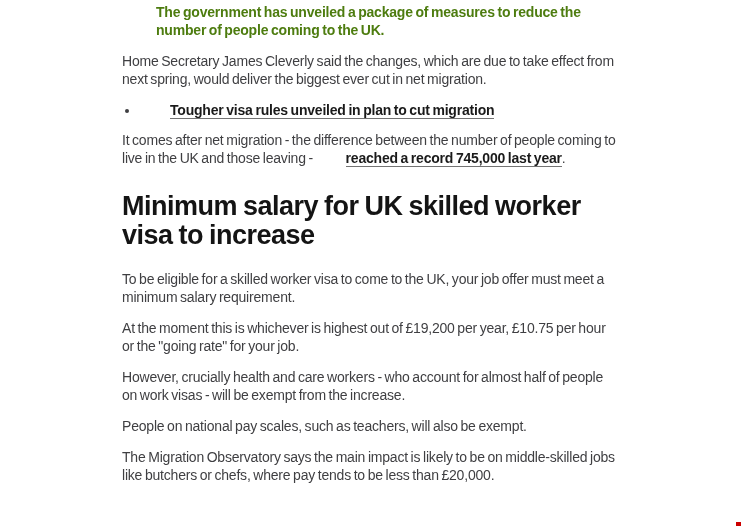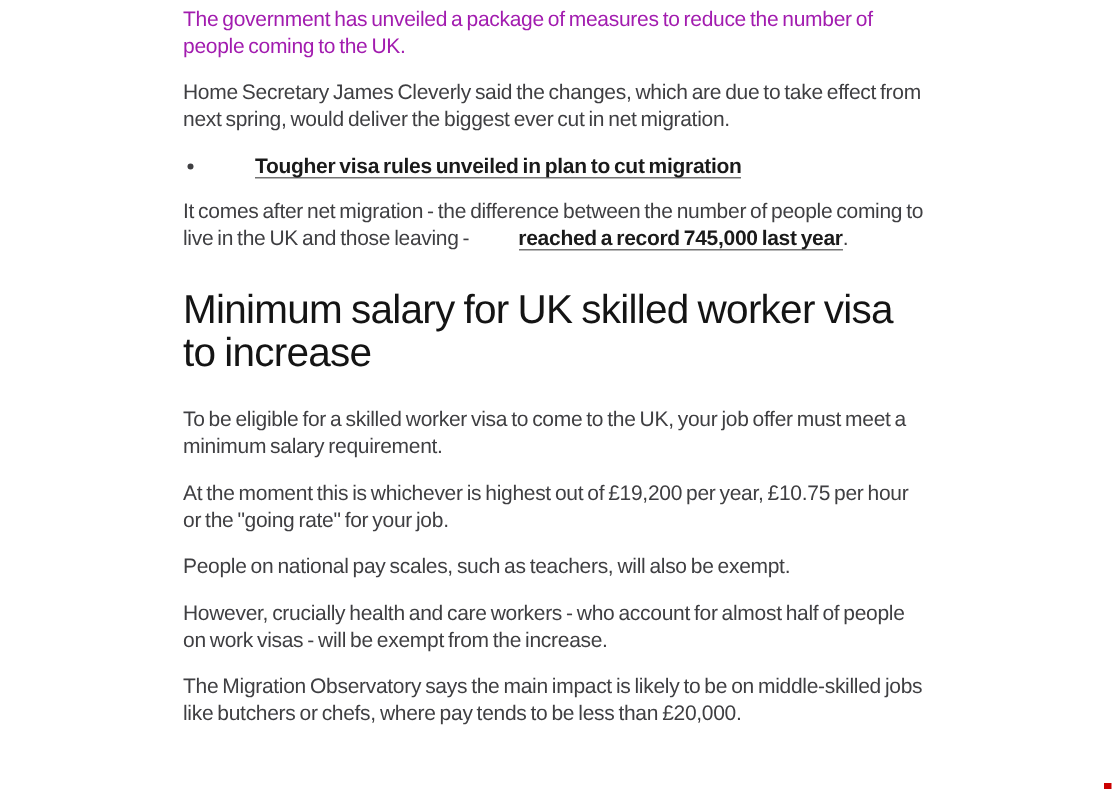--- a/index.html
+++ b/index.html
@@ -17,22 +17,23 @@
   }
   .article p {
     margin: 0 0 13px 0;
     font-size: 14px;
     line-height: 18px;
     color: #3f3f42;
     letter-spacing: -0.2px;
     word-spacing: -1px;
   }
   .article p.intro {
-    font-weight: normal;
-    color: #a21caf;
+    font-weight: bold;
+    color: #4d7c0f;
+    margin-left: 34px;
   }
   .related-links {
     list-style: disc;
     margin: 0 0 12px 0;
     padding: 0 0 0 18px;
   }
   .related-links li {
     font-size: 14px;
     line-height: 18px;
     letter-spacing: -0.2px;
@@ -44,21 +45,21 @@
     font-weight: bold;
     text-decoration: none;
     border-bottom: 1px solid #737373;
     cursor: pointer;
     margin-left: 30px;
   }
   h1.headline {
     margin: 25px 0 20px 0;
     font-size: 27px;
     line-height: 29px;
-    font-weight: 400;
+    font-weight: 700;
     color: #141414;
     letter-spacing: -0.5px;
     word-spacing: -1px;
   }
   .clipped-red {
     position: absolute;
     left: 736px; top: 522px;
     width: 5px; height: 4px;
   }
 </style>
@@ -77,21 +78,21 @@
 
   <p><span>It comes after net migration - the difference between the number of people coming to live in the UK and those leaving - </span><a href="#" class="story-link">reached a record 745,000 last year</a><span>.</span></p>
 
   <h1 class="headline">Minimum salary for UK skilled worker visa to increase</h1>
 
   <p>To be eligible for a skilled worker visa to come to the UK, your job offer must meet a minimum salary requirement.</p>
 
   <p>At the moment this is whichever is highest out of £19,200 per year, £10.75 per hour or the "going rate" for your job.</p>
 
 
+  <p>However, crucially health and care workers - who account for almost half of people on work visas - will be exempt from the increase.</p>
+
   <p>People on national pay scales, such as teachers, will also be exempt.</p>
-
-  <p>However, crucially health and care workers - who account for almost half of people on work visas - will be exempt from the increase.</p>
 
   <p>The Migration Observatory says the main impact is likely to be on middle-skilled jobs like butchers or chefs, where pay tends to be less than £20,000.</p>
 
 </div>
 
 <div class="clipped-red" style="background: rgb(204, 0, 0);"></div>
 
 </body></html>

